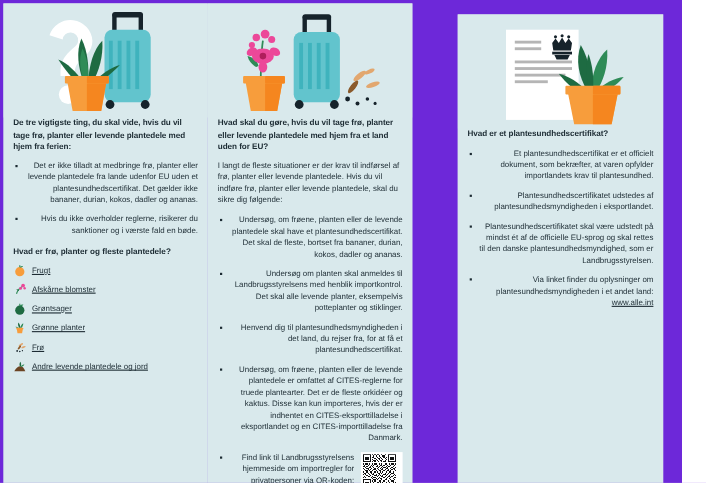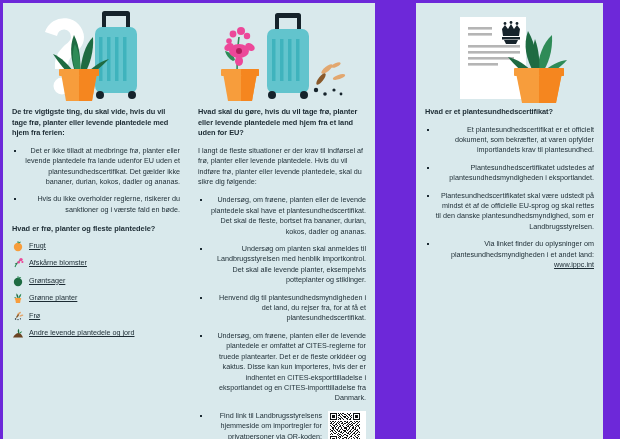--- a/index.html
+++ b/index.html
@@ -16,21 +16,21 @@
     background:#6d28d9;
   }
   .panel{
     background:#d9e9ec;
     position:relative;
     overflow:hidden;
     box-sizing:border-box;
   }
   .panel.p1{margin-left:3px;width:186px;margin-top:3px;}
   .panel.p2{width:186px;margin-top:3px;}
-  .panel.p3{margin-left:41px;width:187px;margin-top:3px;}
+  .panel.p3{margin-left:41px;width:187px;margin-top:13px;}
 
   .hero{
     height:104px;
     position:relative;
   }
   .hero svg{display:block;position:absolute;left:0;top:0;}
 
   .body{
     padding:0 9px 0 9px;
     color:#1c2b33;
@@ -283,21 +283,21 @@
         <circle cx="152" cy="91" r="1.4" fill="#16232b"></circle>
       </svg>
     </div>
 
     <div class="body">
       <h2>Hvad skal du gøre, hvis du vil tage frø, planter eller levende plantedele med hjem fra et land uden for EU?</h2>
       <p class="intro">I langt de fleste situationer er der krav til indførsel af frø, planter eller levende plantedele. Hvis du vil indføre frø, planter eller levende plantedele, skal du sikre dig følgende:</p>
 
       <ul class="bullets">
         <li>Undersøg, om frøene, planten eller de levende plantedele skal have et plantesundhedscertifikat. Det skal de fleste, bortset fra bananer, durian, kokos, dadler og ananas.</li>
-        <li>Undersøg om planten skal anmeldes til Landbrugsstyrelsen med henblik importkontrol. Det skal alle levende planter, eksempelvis potteplanter og stiklinger.</li>
+        <li>Undersøg om planten skal anmeldes til Landbrugsstyrelsens med henblik importkontrol. Det skal alle levende planter, eksempelvis potteplanter og stiklinger.</li>
         <li>Henvend dig til plantesundhedsmyndigheden i det land, du rejser fra, for at få et plantesundhedscertifikat.</li>
         <li>Undersøg, om frøene, planten eller de levende plantedele er omfattet af CITES-reglerne for truede plantearter. Det er de fleste orkidéer og kaktus. Disse kan kun importeres, hvis der er indhentet en CITES-eksporttilladelse i eksportlandet og en CITES-importtilladelse fra Danmark.</li>
         <li>
           <div class="qrrow">
             <div class="qtext">Find link til Landbrugsstyrelsens hjemmeside om importregler for privatpersoner via QR-koden:</div>
             <div class="qr">
               <svg width="30" height="30" viewBox="0 0 29 29" shape-rendering="crispEdges">
                 <rect width="29" height="29" fill="#ffffff"></rect>
                 <g fill="#111111">
                   <rect x="0" y="0" width="7" height="7"></rect>
@@ -572,19 +572,19 @@
 
     <div class="body">
       <h2>Hvad er et plantesundhedscertifikat?</h2>
 
       <ul class="bullets">
         <li>Et plantesundhedscertifikat er et officielt dokument, som bekræfter, at varen opfylder importlandets krav til plantesundhed.</li>
         <li>Plantesundhedscertifikatet udstedes af plantesundhedsmyndigheden i eksportlandet.</li>
         <li>Plantesundhedscertifikatet skal være udstedt på mindst ét af de officielle EU-sprog og skal rettes til den danske plantesundhedsmyndighed, som er Landbrugsstyrelsen.</li>
         <li>
           <span>Via linket finder du oplysninger om plantesundhedsmyndigheden i et andet land:</span>
-          <a class="link" href="#">www.ippc.int</a>
+          <a class="link" href="#">www.alle.int</a>
         </li>
       </ul>
     </div>
   </div>
 
 </div>
 
 </body></html>

